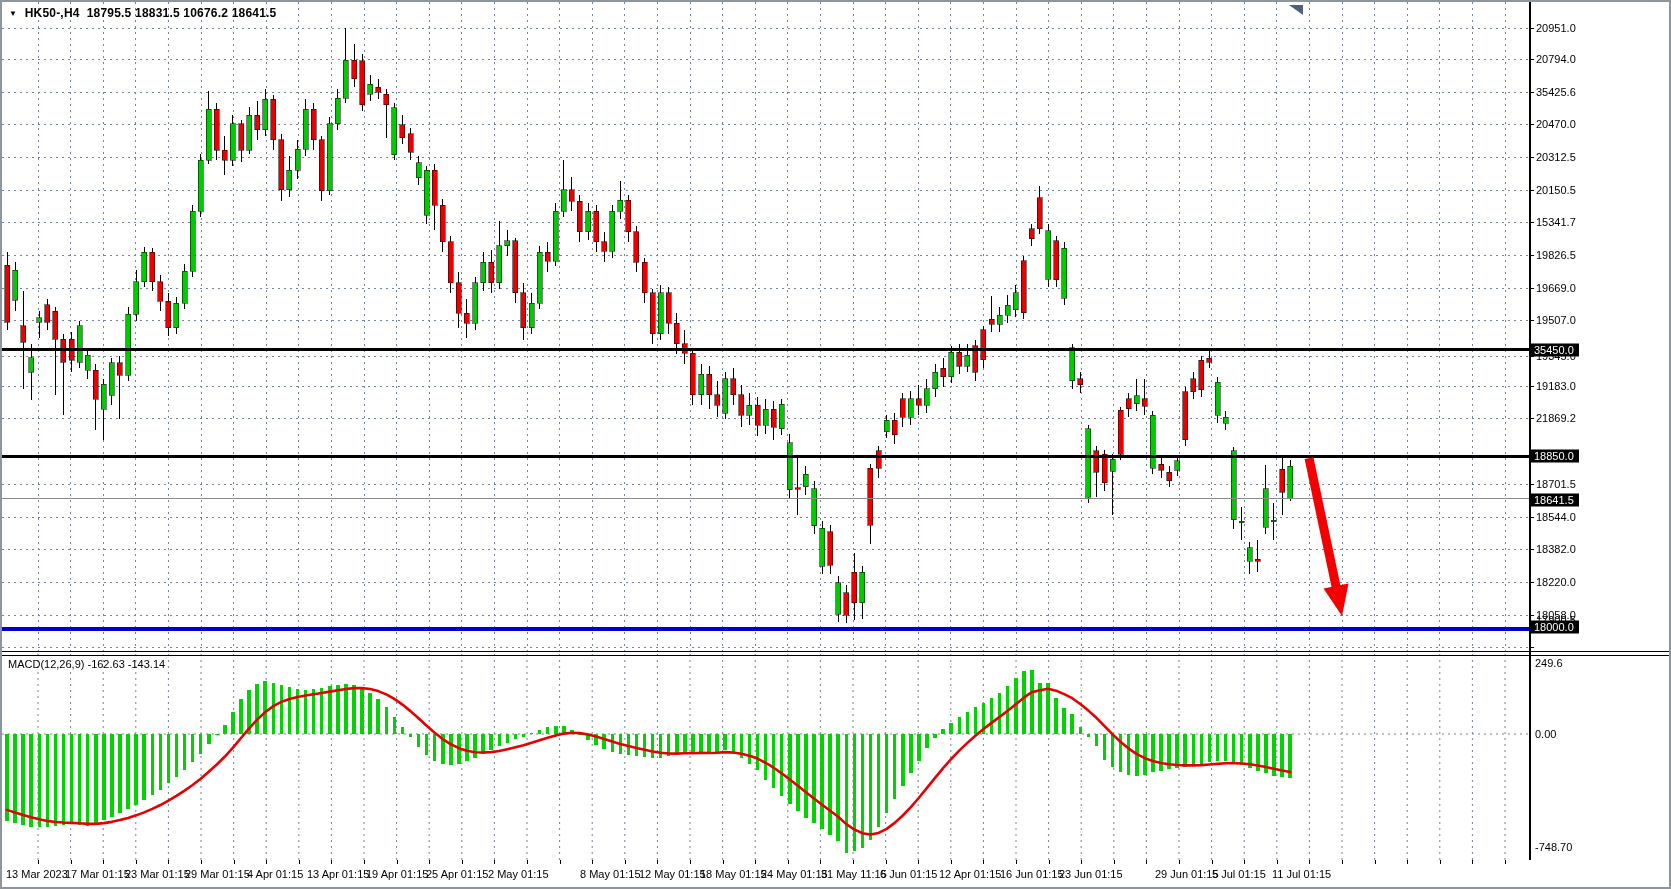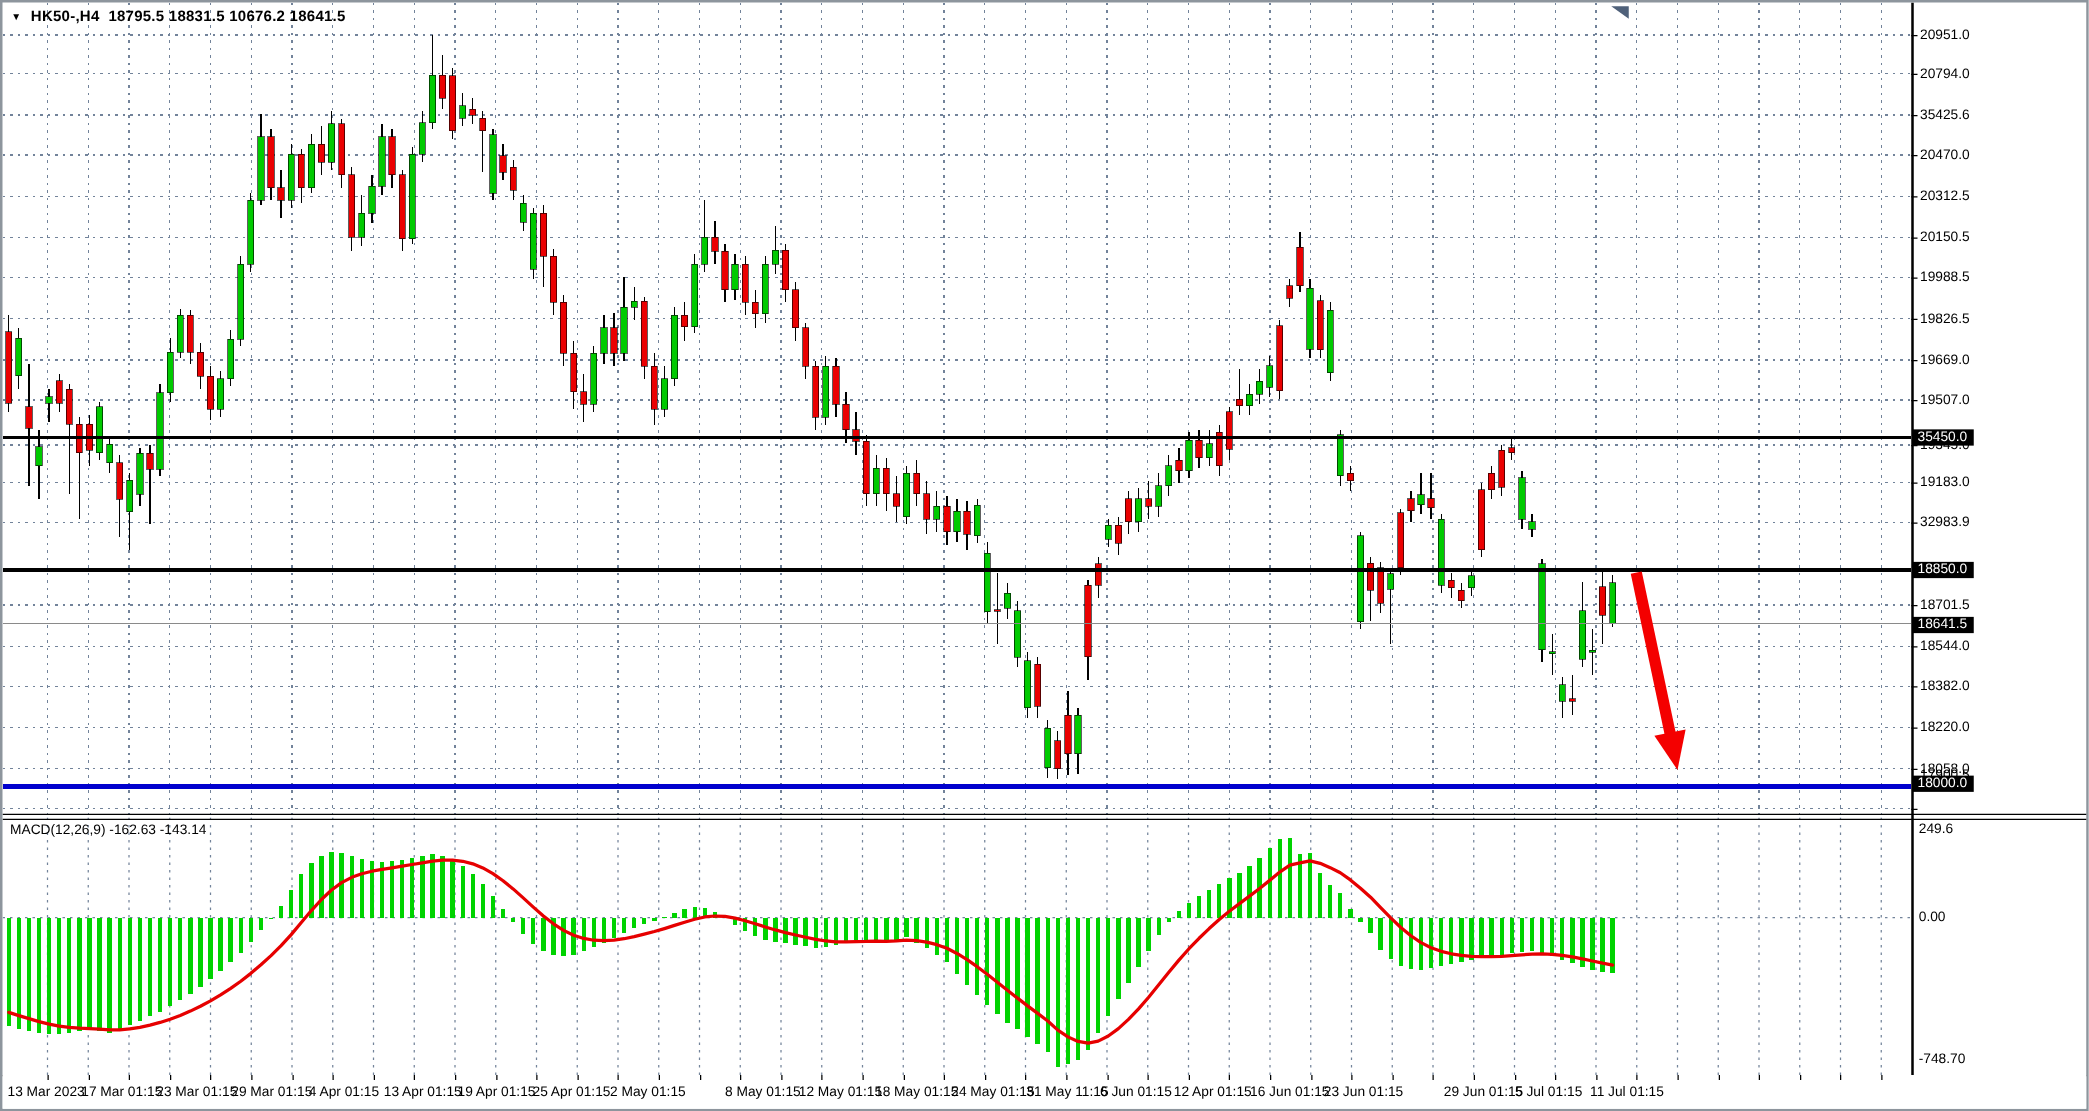--- a/index.html
+++ b/index.html
@@ -679,33 +679,33 @@
       <div class="price-label" style="top:57px">20794.0</div>
       <div class="price-tick" style="top:90px"></div>
       <div class="price-label" style="top:90px">35425.6</div>
       <div class="price-tick" style="top:122px"></div>
       <div class="price-label" style="top:122px">20470.0</div>
       <div class="price-tick" style="top:155px"></div>
       <div class="price-label" style="top:155px">20312.5</div>
       <div class="price-tick" style="top:188px"></div>
       <div class="price-label" style="top:188px">20150.5</div>
       <div class="price-tick" style="top:220px"></div>
-      <div class="price-label" style="top:220px">19988.5</div>
+      <div class="price-label" style="top:220px">15341.7</div>
       <div class="price-tick" style="top:253px"></div>
       <div class="price-label" style="top:253px">19826.5</div>
       <div class="price-tick" style="top:286px"></div>
       <div class="price-label" style="top:286px">19669.0</div>
       <div class="price-tick" style="top:318px"></div>
       <div class="price-label" style="top:318px">19507.0</div>
       <div class="price-tick" style="top:354px"></div>
       <div class="price-label" style="top:354px">19345.0</div>
       <div class="price-tick" style="top:384px"></div>
       <div class="price-label" style="top:384px">19183.0</div>
       <div class="price-tick" style="top:416px"></div>
-      <div class="price-label" style="top:416px">32983.9</div>
+      <div class="price-label" style="top:416px">21869.2</div>
       <div class="price-tick" style="top:482px"></div>
       <div class="price-label" style="top:482px">18701.5</div>
       <div class="price-tick" style="top:515px"></div>
       <div class="price-label" style="top:515px">18544.0</div>
       <div class="price-tick" style="top:547px"></div>
       <div class="price-label" style="top:547px">18382.0</div>
       <div class="price-tick" style="top:580px"></div>
       <div class="price-label" style="top:580px">18220.0</div>
       <div class="price-tick" style="top:613px"></div>
       <div class="price-label" style="top:613px">18058.0</div>

